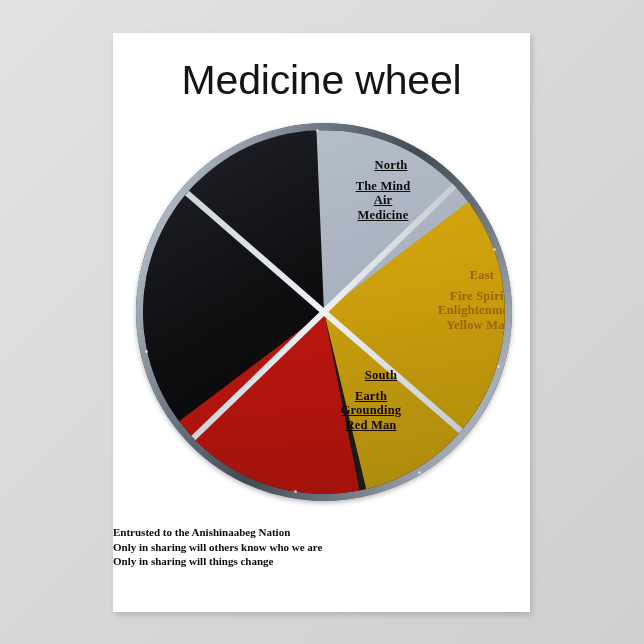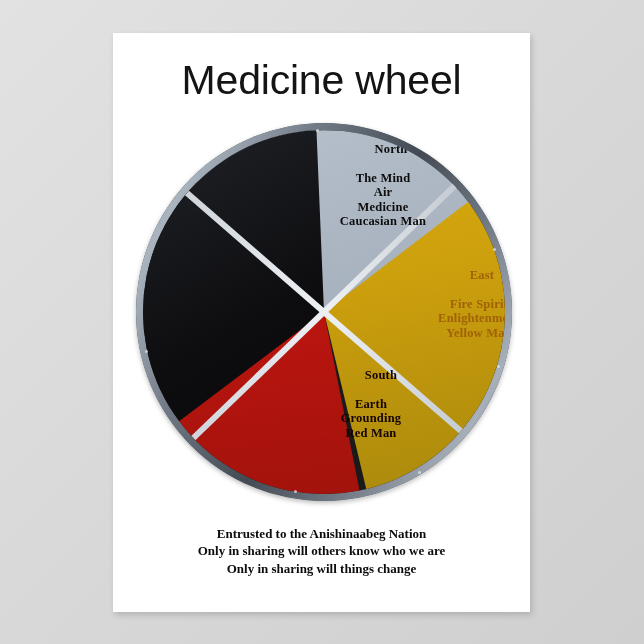--- a/index.html
+++ b/index.html
@@ -135,43 +135,43 @@
   
   .qtext {
     position: absolute;
     text-align: center;
     font-family: "Liberation Serif", serif;
     font-weight: bold;
     line-height: 1.16;
     letter-spacing: 0.2px;
   }
   .qlabel { font-size: 12.5px; display: block; }
-  .qbody  { font-size: 12.5px; display: block; margin-top: 14px; }
+  .qbody  { font-size: 12.5px; display: block; margin-top: 6px; }
   .qbody span { display: block; }
 
-  #txt-north { left: 160px; top: 12px; width: 160px; color: #0d0d0d; }
+  #txt-north { left: 160px; top: 28px; width: 160px; color: #0d0d0d; text-decoration: underline; }
   #txt-east  { left: 270px; top: 138px; width: 132px; color: #a16207; }
-  #txt-south { left: 158px; top: 238px; width: 140px; color: #140403; }
+  #txt-south { left: 158px; top: 238px; width: 140px; color: #140403; text-decoration: underline; }
   #txt-west  { left: 32px;  top: 114px; width: 140px; color: #f7f7f7; }
 
   #txt-north .qlabel { margin-left: 16px; }
   #txt-east  .qlabel { margin-left: 6px; }
   #txt-south .qlabel { margin-left: 20px; }
   #txt-west  .qlabel { margin-left: -6px; }
 
   
   #footer {
     position: absolute;
     left: 0;
     top: 492px;
     width: 417px;
-    text-align: center;
+    text-align: left;
     font-family: "Liberation Serif", serif;
     font-weight: bold;
-    font-size: 13px;
+    font-size: 11px;
     line-height: 1.34;
     color: #0c0c0c;
   }
   #footer span { display: block; }
 </style>
 </head>
 <body>
 
 <div id="stage">
 
@@ -193,21 +193,20 @@
 
           <div class="divider" id="div-a"></div>
           <div class="divider" id="div-b"></div>
 
           <div class="qtext" id="txt-north">
             <span class="qlabel">North</span>
             <span class="qbody">
               <span>The Mind</span>
               <span>Air</span>
               <span>Medicine</span>
-              <span>Caucasian Man</span>
             </span>
           </div>
 
           <div class="qtext" id="txt-east">
             <span class="qlabel">East</span>
             <span class="qbody">
               <span>Fire Spirit</span>
               <span>Enlightenment</span>
               <span>Yellow Man</span>
             </span>

